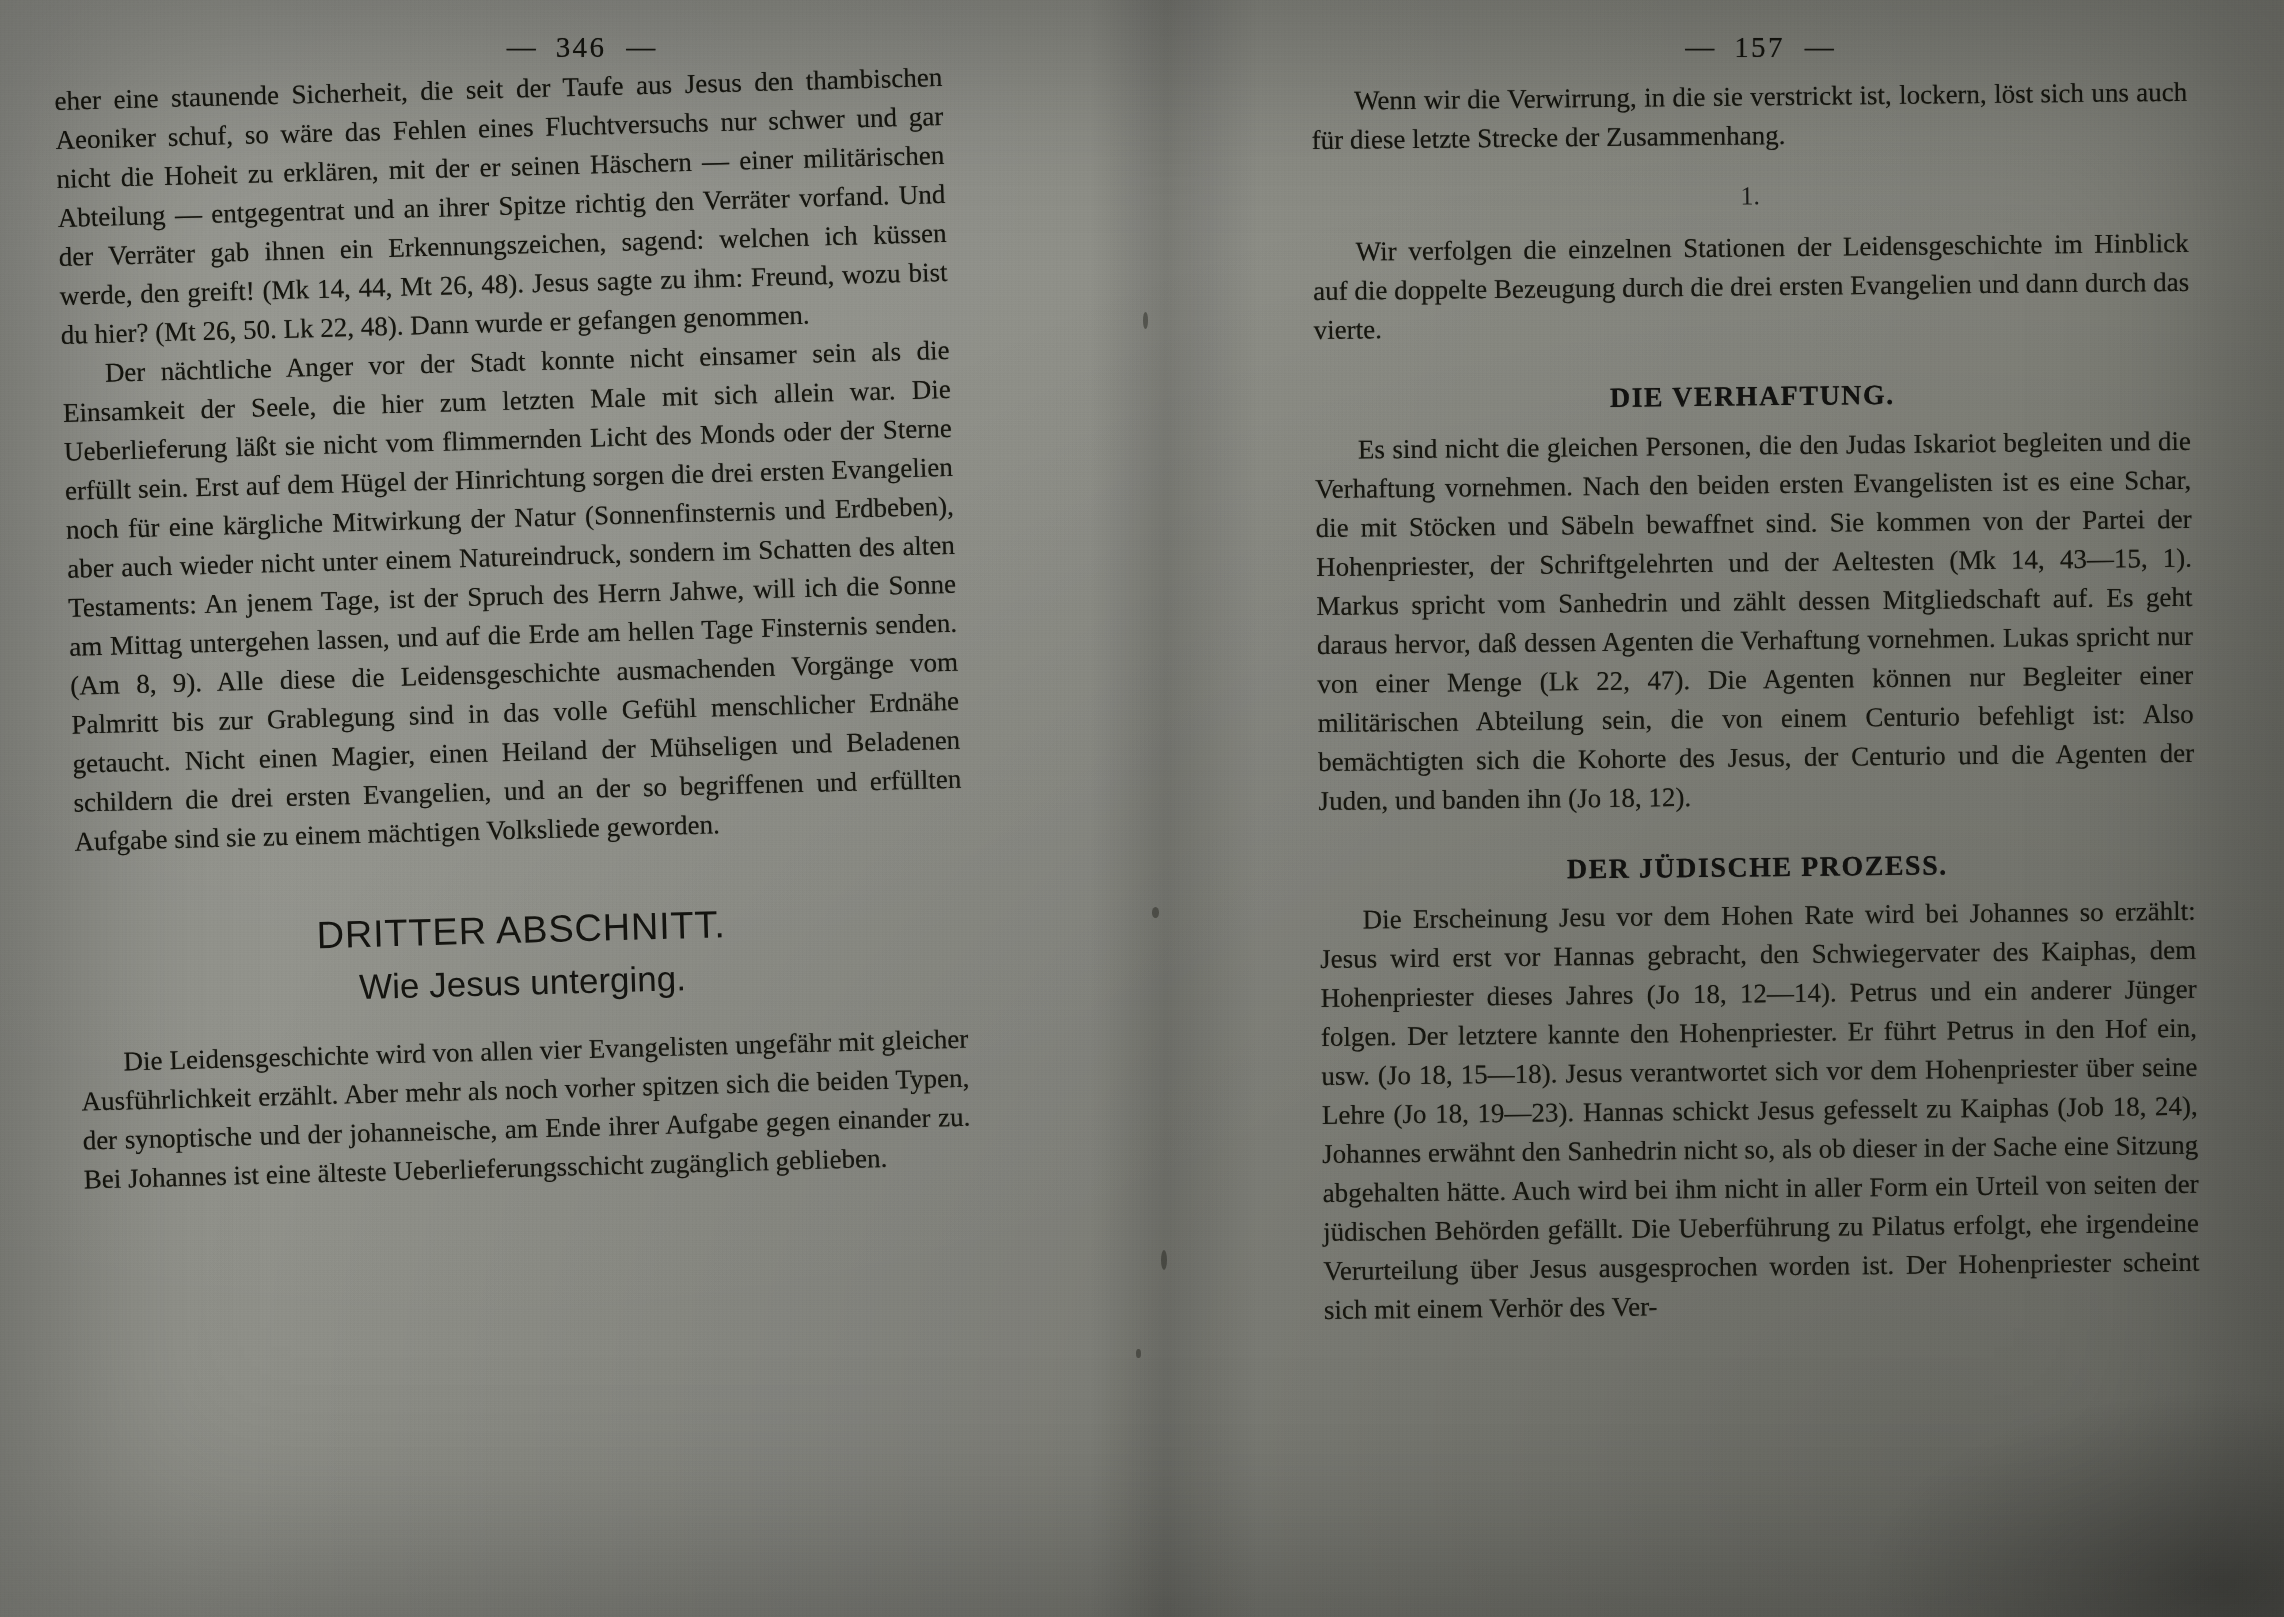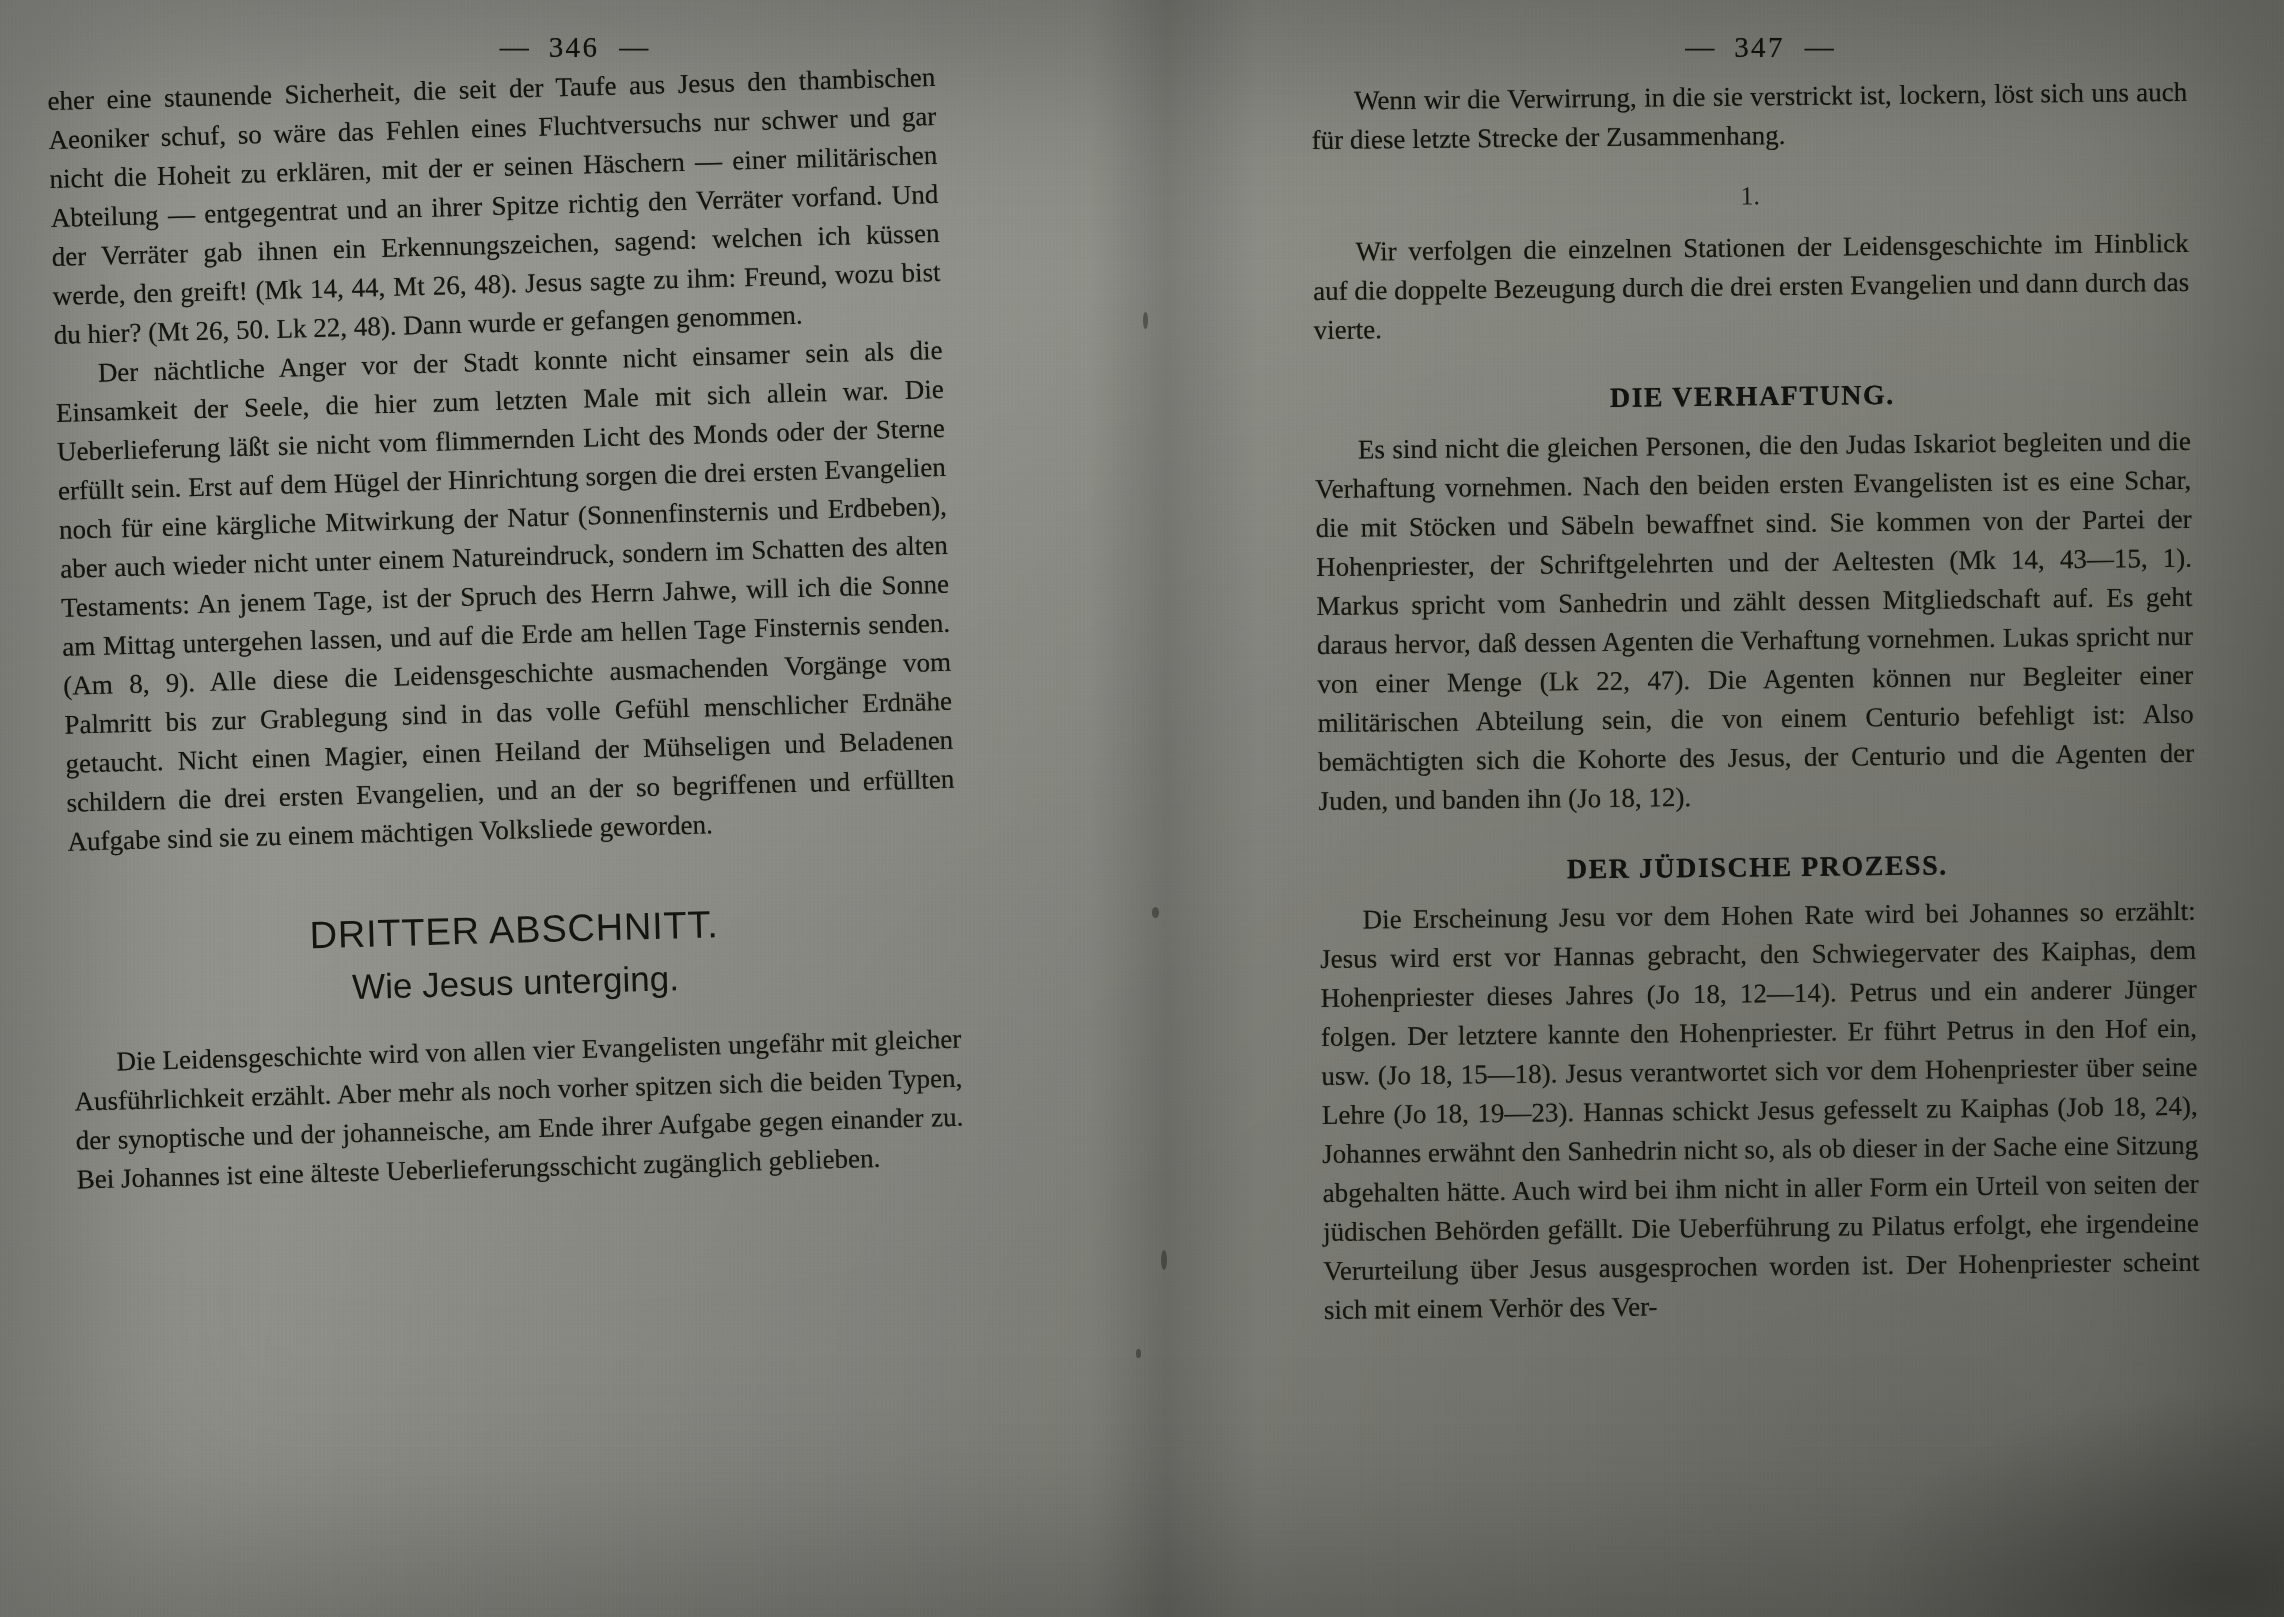--- a/index.html
+++ b/index.html
@@ -49,21 +49,21 @@
     height: 1618px;
     background: linear-gradient(90deg, rgba(0,0,0,0.0) 0%, rgba(0,0,0,0.14) 45%, rgba(0,0,0,0.10) 60%, rgba(0,0,0,0.0) 100%);
     pointer-events: none;
   }
   .page {
     position: absolute;
     top: 0;
     height: 1618px;
   }
   .page-left {
-    left: 5px;
+    left: 12px;
     width: 1090px;
     padding-left: 16px;
   }
   .page-right {
     left: 1235px;
     width: 1049px;
   }
   .folio {
     position: absolute;
     top: 30.5px;
@@ -168,21 +168,21 @@
       <h2 class="sect-sub">Wie Jesus unterging.</h2>
 
       <p class="body indent">Die Leidensgeschichte wird von allen vier Evangelisten ungefähr mit gleicher Ausführlichkeit erzählt. Aber mehr als noch vorher spitzen sich die beiden Typen, der synoptische und der johanneische, am Ende ihrer Aufgabe gegen einander zu. Bei Johannes ist eine älteste Ueberlieferungsschicht zugänglich geblieben.</p>
     </div>
   </div>
 
   <div class="gutter"></div>
 
   <div class="page page-right">
     <div class="folio">
-      <span class="dash">—</span><span>347</span><span class="dash">—</span>
+      <span class="dash">—</span><span>157</span><span class="dash">—</span>
     </div>
 
     <div class="col col-right">
       <p class="body indent">Wenn wir die Verwirrung, in die sie verstrickt ist, lockern, löst sich uns auch für diese letzte Strecke der Zusammenhang.</p>
 
       <div class="num-head">1.</div>
 
       <p class="body indent">Wir verfolgen die einzelnen Stationen der Leidensgeschichte im Hinblick auf die doppelte Bezeugung durch die drei ersten Evangelien und dann durch das vierte.</p>
 
       <h3 class="head">DIE VERHAFTUNG.</h3>

